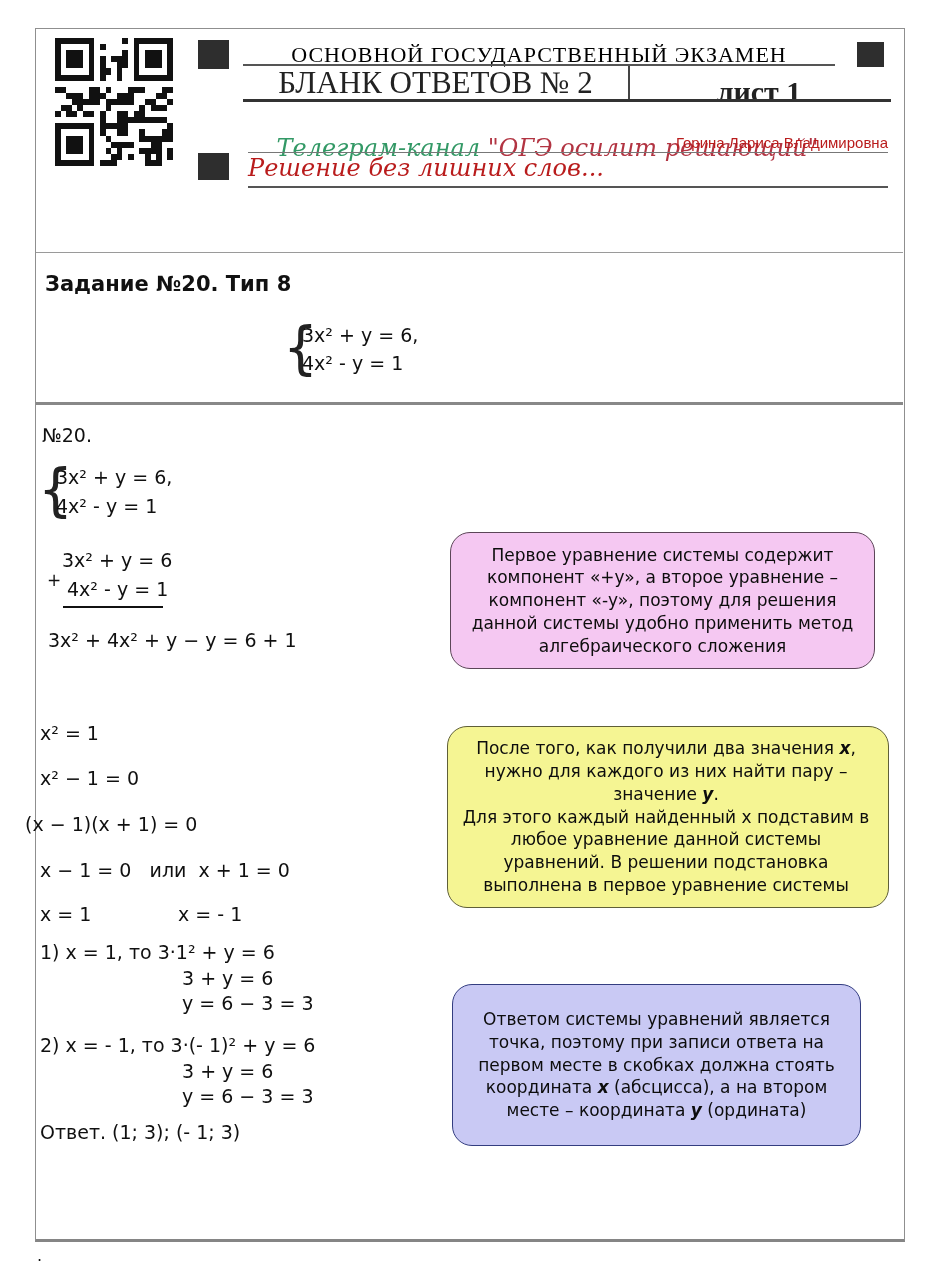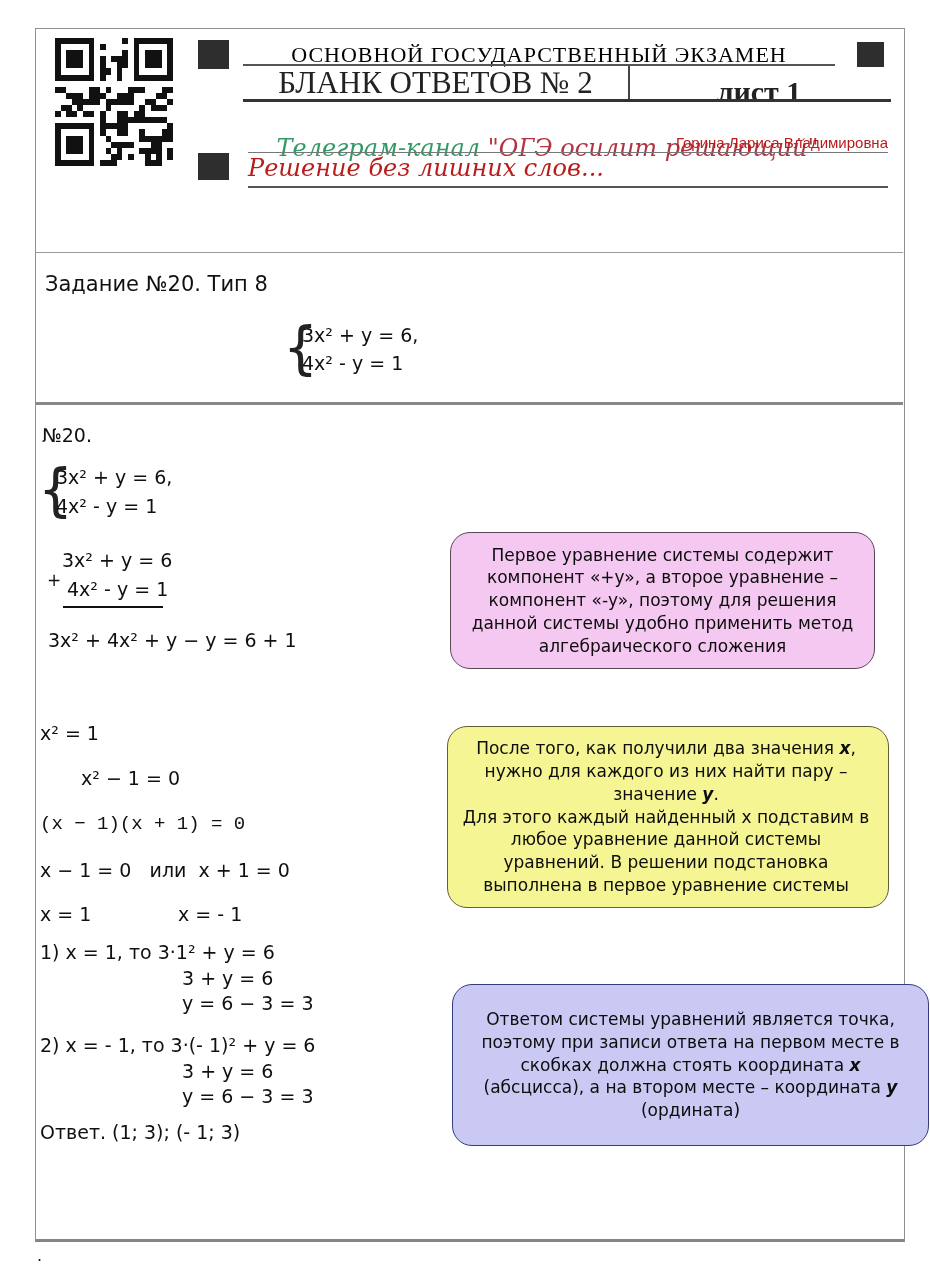--- a/index.html
+++ b/index.html
@@ -17,21 +17,21 @@
   .sheet{font-size:30px;font-weight:bold;color:#222;text-align:center;}
   .script{font-family:"DejaVu Serif",serif;font-style:italic;font-size:24px;white-space:pre;}
   .green{color:#339966;}
   .red{color:#b23442;}
   .cyan{color:#b91c1c;}
   .author{font-size:15px;font-family:"Liberation Sans",sans-serif;text-align:right;}
   .instr{font:13px/1.32 "Liberation Sans",sans-serif;color:#1a1a1a;width:600px;}
   .instr b{font-weight:bold;}
   .sq{background:#2e2e2e;}
   
-  .task-title{font-size:21px;font-weight:normal;}
+  .task-title{font-size:21px;font-weight:bold;}
   .m{font-size:19px;white-space:pre;color:#101010;}
   .brace{font:55px/1 "DejaVu Sans",sans-serif;color:#222;transform:scaleY(1.02);transform-origin:top left;}
   .plus{font-size:17px;}
   .vinculum{background:#111;height:1.5px;}
   .vbar{display:inline-block;width:0;height:28px;border-left:1.6px solid #111;vertical-align:middle;margin:0 12px 0 14px;}
   
   .callout{border-radius:20px;display:flex;align-items:center;justify-content:center;
            text-align:center;font-size:17px;line-height:1.34;color:#0d0d0d;
            padding:10px 16px;box-sizing:border-box;}
   .callout .txt{white-space:pre-wrap;}
@@ -222,22 +222,22 @@
 
   <div class="abs m plus" style="left:47px;top:570px;">+</div>
   <div class="abs m" style="left:62px;top:549px;">3x² + y = 6</div>
   <div class="abs m" style="left:67px;top:578px;">4x² - y = 1</div>
   <div class="abs vinculum" style="left:63px;top:606px;width:100px;"></div>
 
   <div class="abs m" style="left:48px;top:629px;">3x² + 4x² + y − y = 6 + 1</div>
 
 
   <div class="abs m" style="left:40px;top:722px;">x² = 1</div>
-  <div class="abs m" style="left:40px;top:767px;margin-left:41px;">x² − 1 = 0</div>
-  <div class="abs m" style="left:40px;top:813px;font-family:Liberation Mono, monospace;">(x − 1)(x + 1) = 0</div>
+  <div class="abs m" style="left:40px;top:767px;">x² − 1 = 0</div>
+  <div class="abs m" style="left:25px;top:813px;">(x − 1)(x + 1) = 0</div>
   <div class="abs m" style="left:40px;top:859px;">x − 1 = 0   или  x + 1 = 0</div>
 
   <div class="abs m" style="left:40px;top:903px;">x = 1</div>
   <div class="abs m" style="left:178px;top:903px;">x = - 1</div>
 
   <div class="abs m" style="left:40px;top:941px;">1) x = 1, то 3·1² + y = 6</div>
   <div class="abs m" style="left:182px;top:967px;">3 + y = 6</div>
   <div class="abs m" style="left:182px;top:992px;">y = 6 − 3 = 3</div>
 
   <div class="abs m" style="left:40px;top:1034px;">2) x = - 1, то 3·(- 1)² + y = 6</div>
@@ -248,19 +248,19 @@
 
   <div class="abs callout co-pink" style="left:450px;top:532px;width:425px;height:137px;">
     <div class="txt"><span>Первое уравнение системы содержит компонент «+y», а второе уравнение – компонент «-y», поэтому для решения данной системы удобно применить метод алгебраического сложения</span></div>
   </div>
 
   <div class="abs callout co-yellow" style="left:447px;top:726px;width:442px;height:182px;padding-left:12px;">
     <div class="txt"><span>После того, как получили два значения </span><b class="bi">x</b><span>, нужно для каждого из них найти пару – значение </span><b class="bi">y</b><span>.
 Для этого каждый найденный х подставим в любое уравнение данной системы уравнений. В решении подстановка выполнена в первое уравнение системы</span></div>
   </div>
 
-  <div class="abs callout co-purple" style="left:452px;top:984px;width:477px;height:162px;">
+  <div class="abs callout co-purple" style="left:452px;top:984px;width:409px;height:162px;">
     <div class="txt"><span>Ответом системы уравнений является точка, поэтому при записи ответа на первом месте в скобках должна стоять координата </span><b class="bi">x</b><span> (абсцисса), а на втором месте – координата </span><b class="bi">y</b><span> (ордината)</span></div>
   </div>
 
   <div class="abs dot" style="left:37px;top:1246px;">.</div>
 
 </div>
 
 </body></html>

